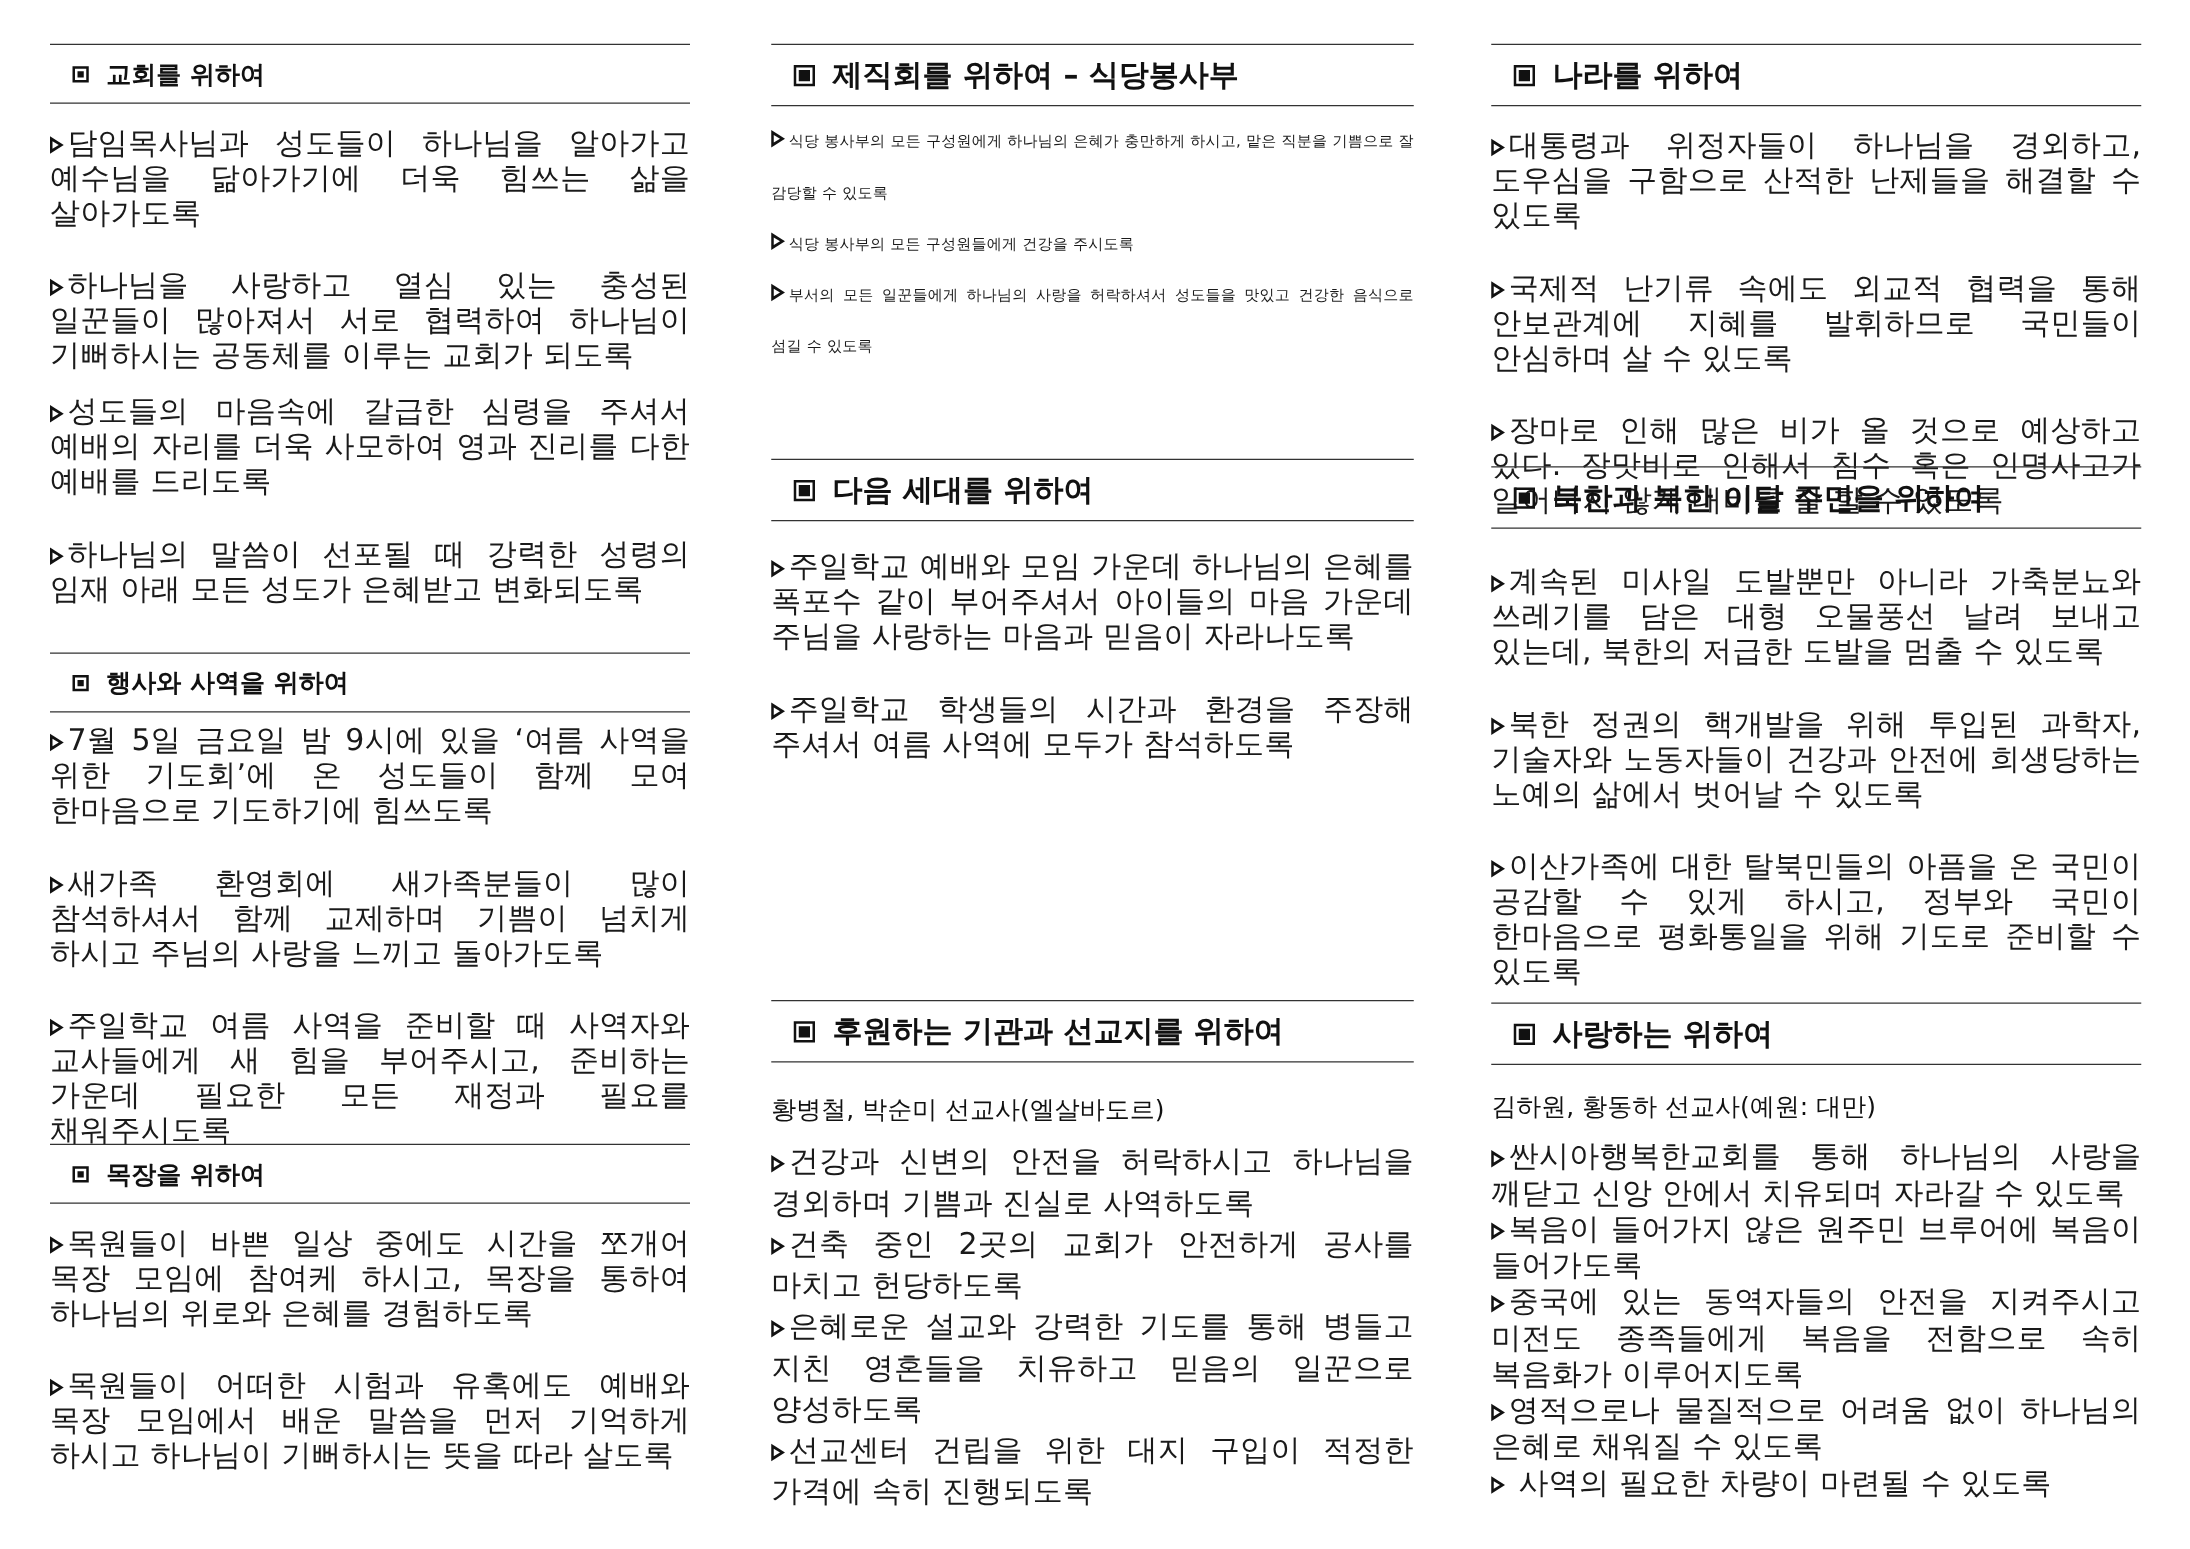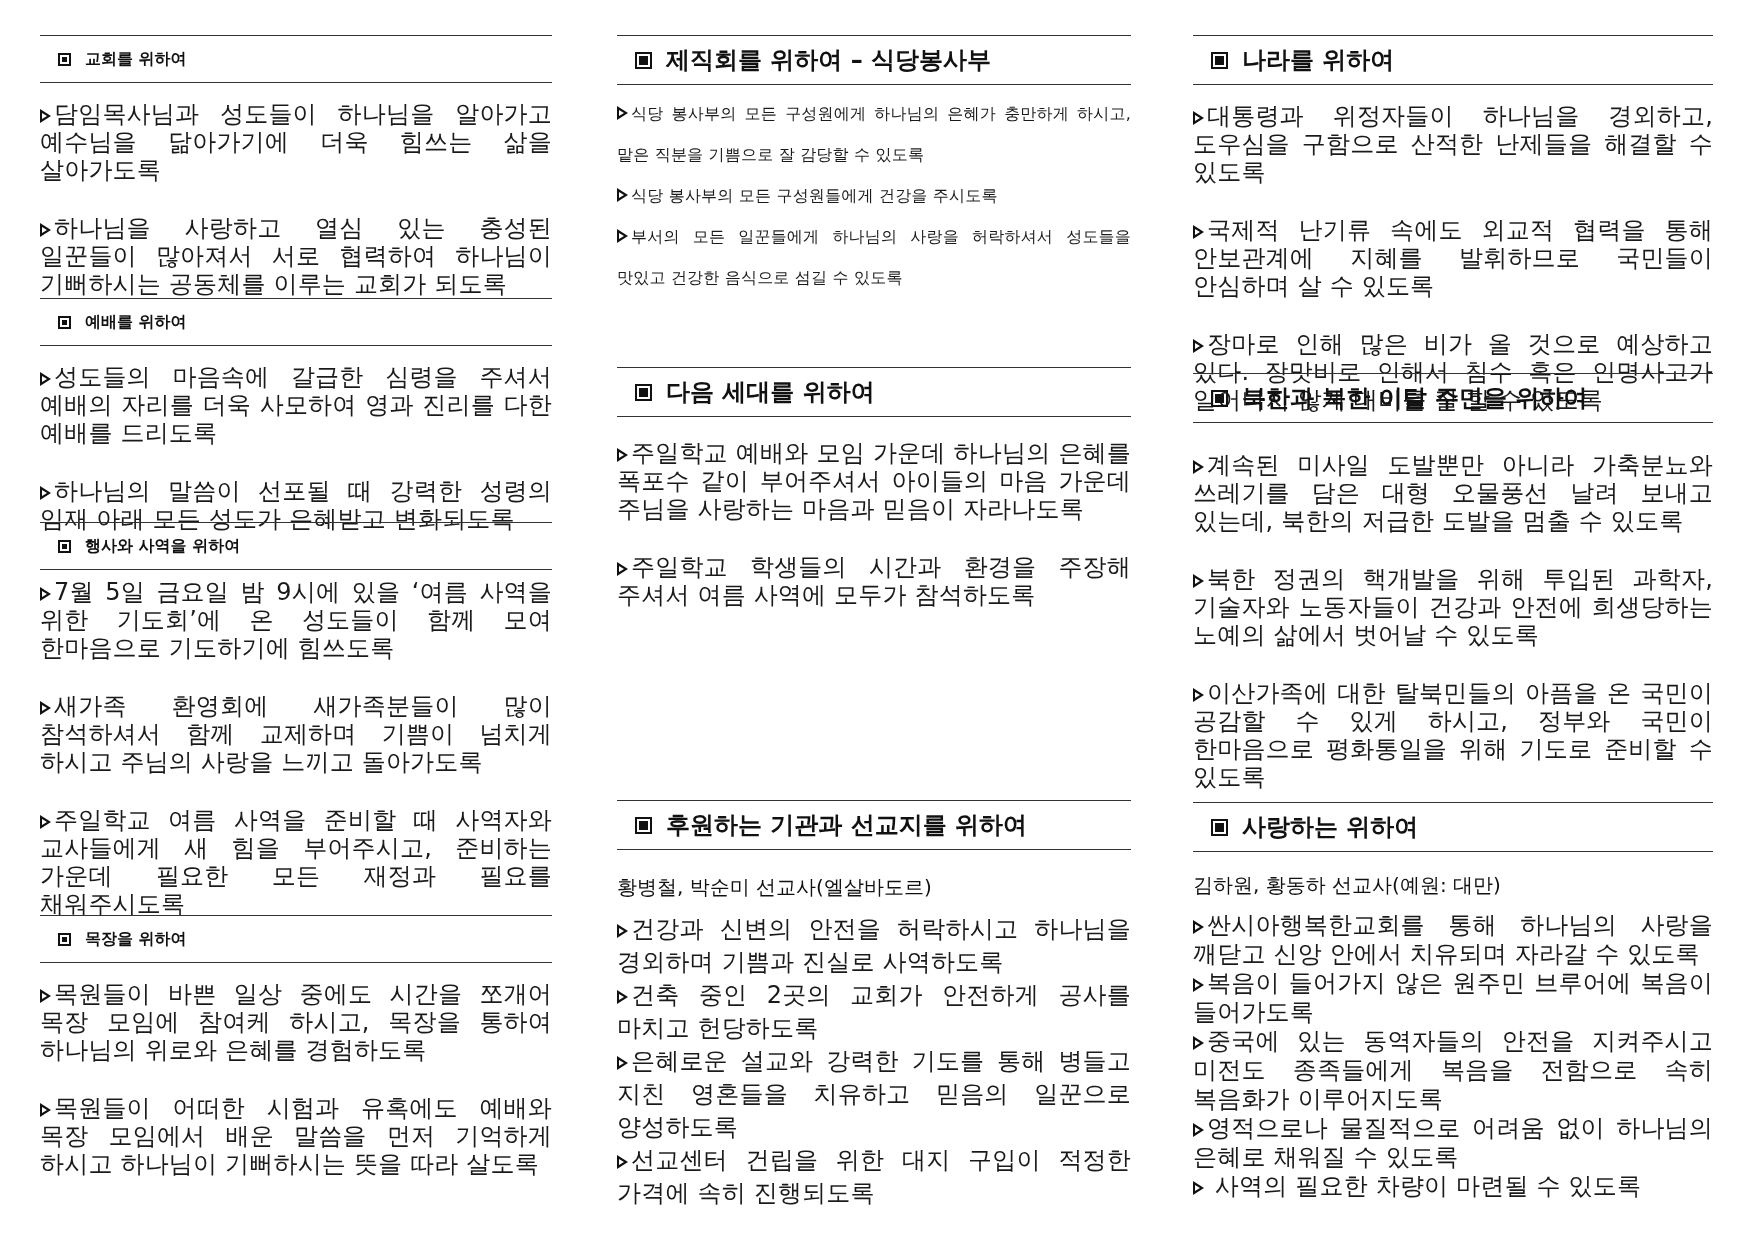--- a/index.html
+++ b/index.html
@@ -21,65 +21,61 @@
   }
   .sec-head .box {
     display: inline-block; width: 13px; height: 13px; border: 2px solid #111;
     box-sizing: border-box; position: relative; margin-right: 14px; flex: none;
   }
   .sec-head .box::after {
     content: ""; position: absolute; left: 2px; top: 2px; right: 2px; bottom: 2px; background: #111;
   }
   .sec-head .title { font-weight: bold; color: #111; white-space: nowrap; }
   .s-small .sec-head { height: 48px; }
-  .s-small .title { font-size: 16px; }
+  .s-small .title { font-size: 20px; }
   .s-big .sec-head { height: 50px; }
   .s-big .title { font-size: 24px; }
   .s-big .box { width: 17px; height: 17px; }
 
   .item {
     font-size: 24px; line-height: 28px; text-align: justify; text-align-last: left;
     color: #1a1a1a; word-break: keep-all; letter-spacing: 0.2px;
   }
   .item .tri {
     display: inline-block; width: 0; height: 0;
     border-top: 7px solid transparent; border-bottom: 7px solid transparent;
     border-left: 11px solid #111; margin-right: 3px; position: relative; top: 1px;
   }
   .item .tri::after {
     content: ""; position: absolute; left: -9px; top: -3.5px;
     border-top: 3.5px solid transparent; border-bottom: 3.5px solid transparent;
     border-left: 5px solid #fff;
   }
   .gap-loose .item { margin-bottom: 30px; }
-  .tall .item { line-height: 41px; font-size: 16px; }
+  .tall .item { line-height: 41px; font-size: 12px; }
   .mid-list .item { line-height: 33px; }
   .right-list .item { line-height: 29px; }
   .subhead { font-size: 20px; font-weight: normal; color: #111; margin: 0 0 12px 0; }
 </style>
 </head>
 <body>
 
 <div class="col col-left">
   <div class="sec s-small gap-loose" style="top:35px;">
     <div class="sec-head">
       <span class="box"></span>
       <span class="title">교회를 위하여</span>
     </div>
     <div style="padding-top:17px;">
       <div class="item"><span class="tri"></span><span>담임목사님과 성도들이 하나님을 알아가고 예수님을 닮아가기에 더욱 힘쓰는 삶을 살아가도록</span></div>
       <div class="item" style="margin-bottom:0"><span class="tri"></span><span>하나님을 사랑하고 열심 있는 충성된 일꾼들이 많아져서 서로 협력하여 하나님이 기뻐하시는 공동체를 이루는 교회가 되도록</span></div>
     </div>
   </div>
 
   <div class="sec s-small gap-loose" style="top:298px;">
-    <div class="sec-head">
-      <span class="box"></span>
-      <span class="title">예배를 위하여</span>
-    </div>
     <div style="padding-top:17px;">
       <div class="item"><span class="tri"></span><span>성도들의 마음속에 갈급한 심령을 주셔서 예배의 자리를 더욱 사모하여 영과 진리를 다한 예배를 드리도록</span></div>
       <div class="item" style="margin-bottom:0"><span class="tri"></span><span>하나님의 말씀이 선포될 때 강력한 성령의 임재 아래 모든 성도가 은혜받고 변화되도록</span></div>
     </div>
   </div>
 
   <div class="sec s-small gap-loose" style="top:522px;">
     <div class="sec-head">
       <span class="box"></span>
       <span class="title">행사와 사역을 위하여</span>

